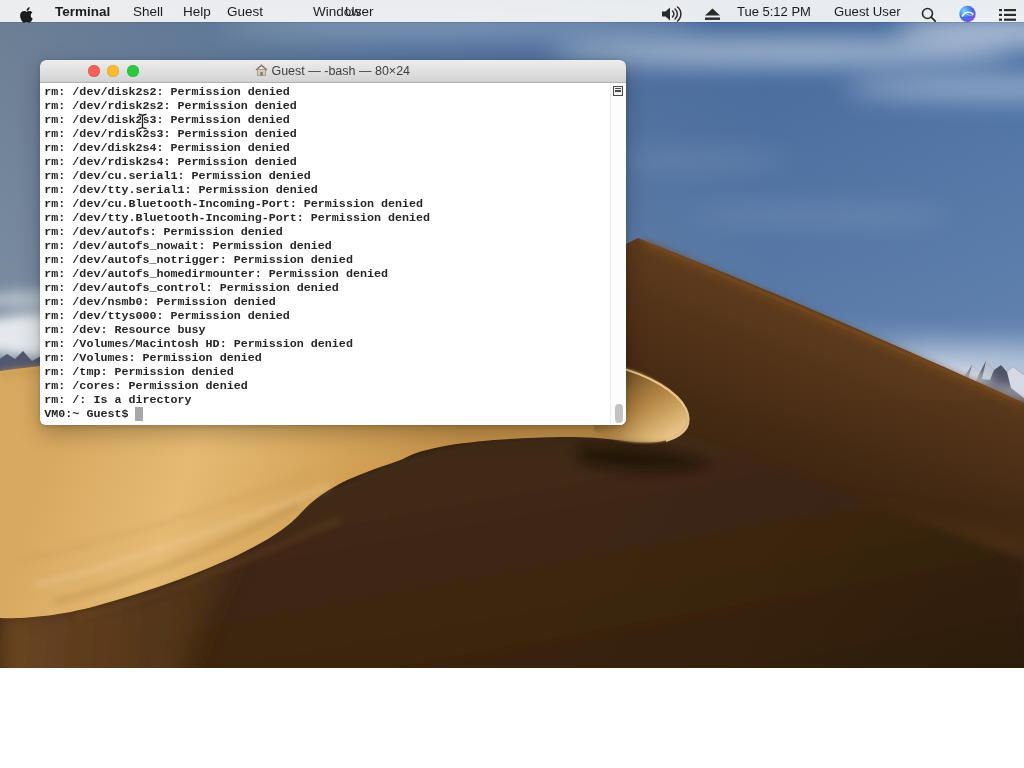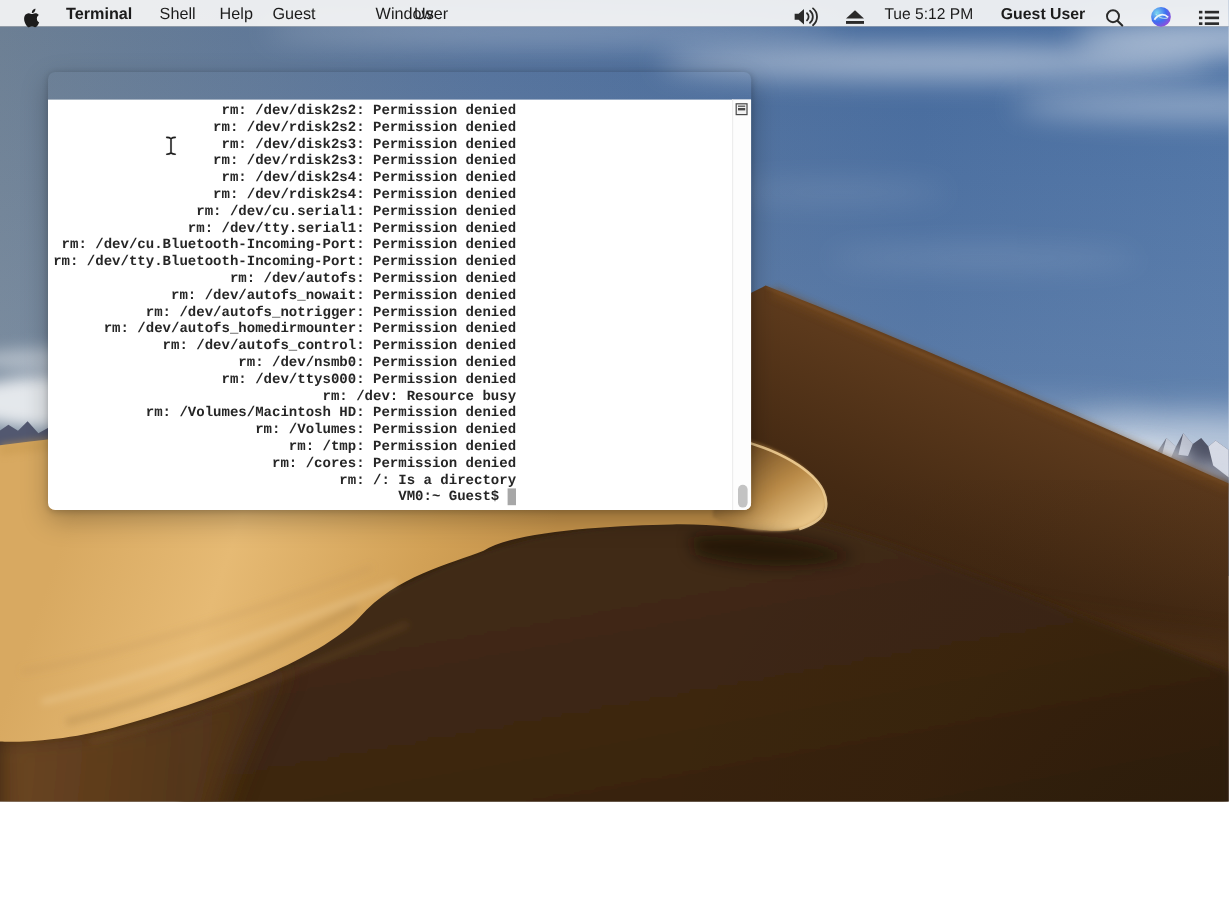--- a/index.html
+++ b/index.html
@@ -22,21 +22,21 @@
     border-bottom:1px solid #b3b3b3;border-radius:6px 6px 0 0;}
   .tl{position:absolute;top:5.5px;width:12px;height:12px;border-radius:6px;}
   #tl-r{left:48px;background:#f6605a;box-shadow:inset 0 0 1px rgba(150,40,30,0.8);}
   #tl-y{left:67.5px;background:#fabd30;box-shadow:inset 0 0 1px rgba(160,110,10,0.8);}
   #tl-g{left:87.5px;background:#2cc840;box-shadow:inset 0 0 1px rgba(20,120,30,0.8);}
   #title{position:absolute;left:0;right:0;top:0;height:22px;line-height:23px;
     text-align:center;font-size:12.5px;color:#3f3f3f;}
   #tcontent{position:absolute;left:0;top:23px;right:0;bottom:0;background:#ffffff;}
   #tcontent pre{margin:0;position:absolute;left:4.8px;top:2.8px;
     font-family:"Liberation Mono",monospace;font-size:11.7px;line-height:14px;
-    color:#262626;letter-spacing:0;font-weight:bold;text-align:right;}
+    color:#262626;letter-spacing:0;font-weight:bold;}
   #scrolltrack{position:absolute;right:0;top:0;bottom:0;width:15px;
     background:#fdfdfd;border-left:1px solid #ededed;}
   #thumb{position:absolute;right:3px;bottom:1.5px;width:8px;height:19px;
     border-radius:4px;background:#c3c3c3;}
   #markbox{position:absolute;right:2.5px;top:3px;width:10px;height:10px;
     background:#f2f2f2;border:1.5px solid #4a4a4a;box-sizing:border-box;}
   #markbox div{height:1.5px;background:#4a4a4a;margin:1px 1px 0 1px;}
   .cursorblock{background:#a7a7a7;color:#a7a7a7;}
   
   #dock{position:absolute;left:38px;top:717px;width:952px;height:51px;
@@ -174,21 +174,21 @@
   <span class="mb" style="left:345px;">User</span>
   <svg class="mb" style="left:662px;top:3px;" width="23" height="16" viewBox="0 0 23 16">
     <path d="M0,5.5 h3.5 L8,1.5 V14.5 L3.5,10.5 H0 Z" fill="#2a2a2a"></path>
     <path d="M10.5,5 a4,4 0 0 1 0,6 M13,3 a6.5,6.5 0 0 1 0,10 M15.5,1 a9,9 0 0 1 0,14" stroke="#2a2a2a" stroke-width="1.5" fill="none" stroke-linecap="round"></path>
   </svg>
   <svg class="mb" style="left:703px;top:4px;" width="19" height="14" viewBox="0 0 19 14">
     <path d="M2,7.5 L9.5,0.5 L17,7.5 Z" fill="#2a2a2a"></path>
     <rect x="2" y="9.5" width="15" height="2.4" fill="#2a2a2a"></rect>
   </svg>
   <span class="mb" style="left:737px;font-size:13px;">Tue 5:12 PM</span>
-  <span class="mb" style="left:834px;font-size:13.2px;font-weight:bold;">Guest User</span>
+  <span class="mb" style="left:834px;font-size:13.2px;">Guest User</span>
   <svg class="mb" style="left:921px;top:3.5px;" width="16" height="16" viewBox="0 0 16 16">
     <circle cx="6.5" cy="6.5" r="5" fill="none" stroke="#2a2a2a" stroke-width="1.6"></circle>
     <line x1="10.2" y1="10.2" x2="14.2" y2="14.2" stroke="#2a2a2a" stroke-width="1.8" stroke-linecap="round"></line>
   </svg>
   <svg class="mb" style="left:959px;top:2.5px;" width="17" height="17" viewBox="0 0 17 17">
     <defs>
           <radialGradient id="siri1" cx="0.3" cy="0.3" r="0.9">
       <stop offset="0" stop-color="#7ad7f0"></stop>
             <stop offset="0.5" stop-color="#3f6ff0"></stop>
             <stop offset="1" stop-color="#b03fd4"></stop>
@@ -204,20 +204,30 @@
           <rect x="5" y="1" width="12" height="2.2"></rect>
       <rect x="0" y="5.8" width="3" height="2.2"></rect>
           <rect x="5" y="5.8" width="12" height="2.2"></rect>
       <rect x="0" y="10.6" width="3" height="2.2"></rect>
           <rect x="5" y="10.6" width="12" height="2.2"></rect>
     </g>
   </svg>
 </div>
 
 <div id="win">
+  <div id="titlebar">
+    <div class="tl" id="tl-r"></div>
+        <div class="tl" id="tl-y"></div>
+        <div class="tl" id="tl-g"></div>
+    <div id="title"><svg width="13" height="13" viewBox="0 0 13 13" style="vertical-align:-2px;">
+            <path d="M1,6 L6.5,1.2 L12,6" fill="none" stroke="#8a7a66" stroke-width="1.6"></path>
+            <rect x="2.6" y="5.5" width="7.8" height="6" fill="#d8cbb8" stroke="#9a8d7a" stroke-width="0.8"></rect>
+            <rect x="5.4" y="8" width="2.4" height="3.5" fill="#8a7a66"></rect>
+          </svg>&nbsp;Guest — -bash — 80×24</div>
+  </div>
   <div id="tcontent">
     <pre>rm: /dev/disk2s2: Permission denied
 rm: /dev/rdisk2s2: Permission denied
 rm: /dev/disk2s3: Permission denied
 rm: /dev/rdisk2s3: Permission denied
 rm: /dev/disk2s4: Permission denied
 rm: /dev/rdisk2s4: Permission denied
 rm: /dev/cu.serial1: Permission denied
 rm: /dev/tty.serial1: Permission denied
 rm: /dev/cu.Bluetooth-Incoming-Port: Permission denied

